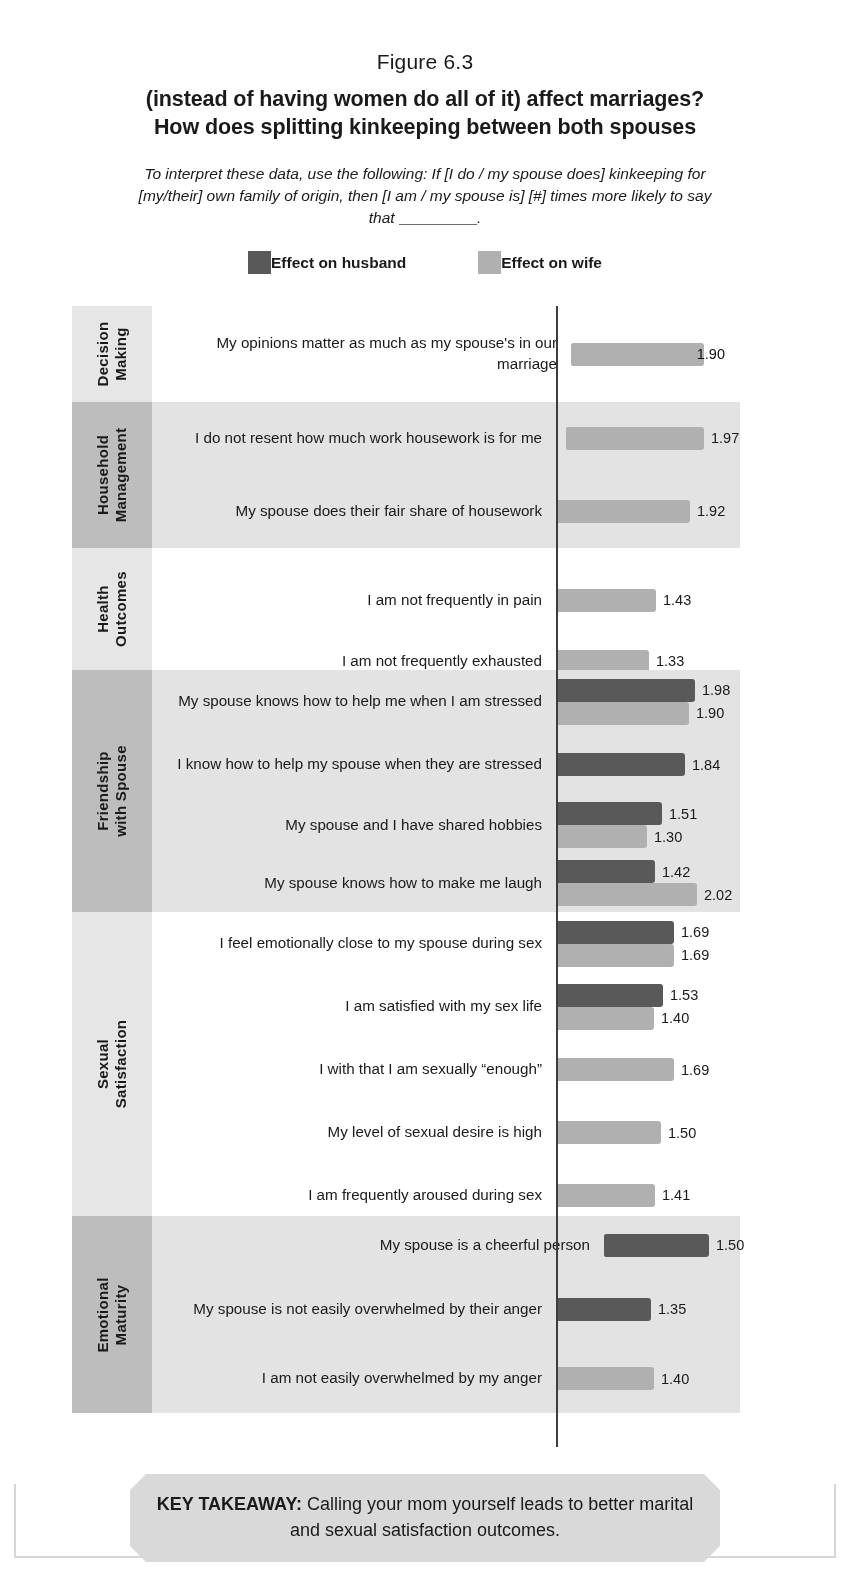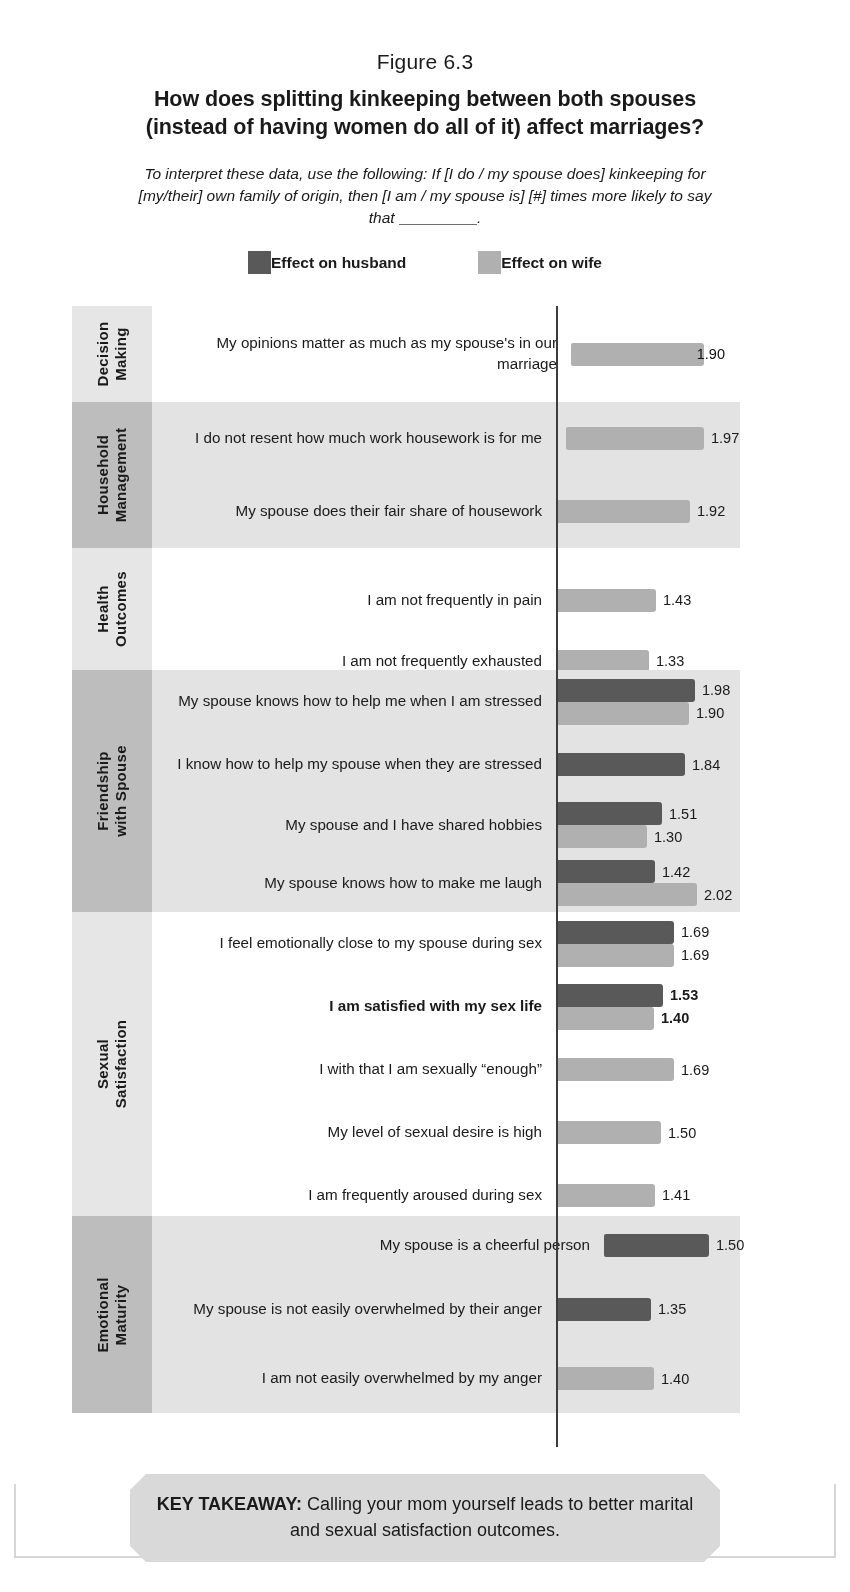--- a/index.html
+++ b/index.html
@@ -90,22 +90,22 @@
     clip-path:polygon(16px 0,calc(100% - 16px) 0,100% 16px,100% calc(100% - 16px),calc(100% - 16px) 100%,16px 100%,0 calc(100% - 16px),0 16px);
   }
   .takeaway b{font-weight:bold;}
 </style>
 </head>
 <body>
 
 <div class="fig-num">Figure 6.3</div>
 
 <div class="fig-title">
+  <div>(instead of having women do all of it) affect marriages?</div>
   <div>How does splitting kinkeeping between both spouses</div>
-  <div>(instead of having women do all of it) affect marriages?</div>
 </div>
 
 <div class="fig-sub">
   <span>To interpret these data, use the following: If [I do / my spouse does] kinkeeping for [my/their] own family of origin, then [I am / my spouse is] [#] times more likely to say that</span>
   <span class="blank-line"></span><span>.</span>
 </div>
 
 <div class="legend">
   <div class="legend-item">
     <span class="sw" style="background:#595959"></span>
@@ -287,21 +287,21 @@
                   <div class="bar husband" style="width: 118px;"></div>
                   <span class="bar-val">1.69</span>
                 </div>
                 <div class="bar-wrap">
                   <div class="bar wife" style="width: 118px;"></div>
                   <span class="bar-val">1.69</span>
                 </div>
               </div>
             </div>
           </div>
-          <div class="row" style="height: 63px; font-weight: bold;">
+          <div class="row" style="height: 63px;">
             <div class="row-label">I am satisfied with my sex life</div>
             <div class="bars">
               <div class="bargroup">
                 <div class="bar-wrap">
                   <div class="bar husband" style="width: 107px;"></div>
                   <span class="bar-val">1.53</span>
                 </div>
                 <div class="bar-wrap">
                   <div class="bar wife" style="width: 98px;"></div>
                   <span class="bar-val">1.40</span>

